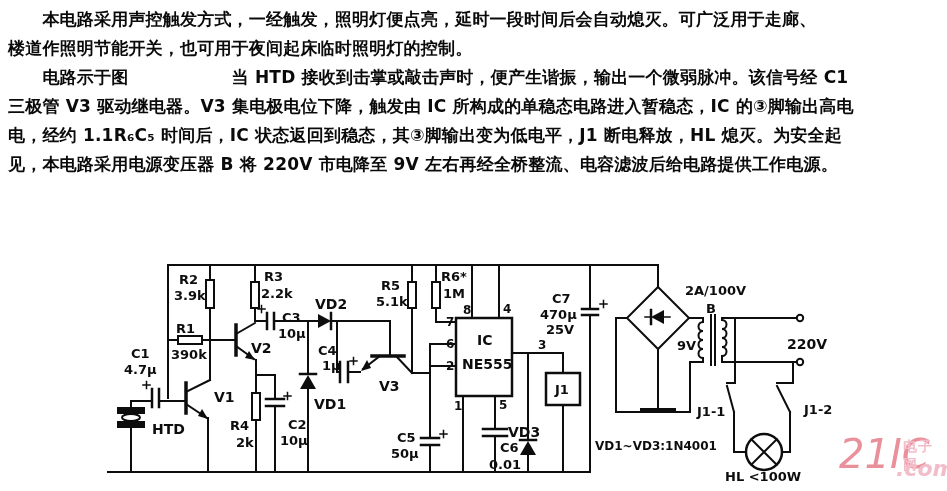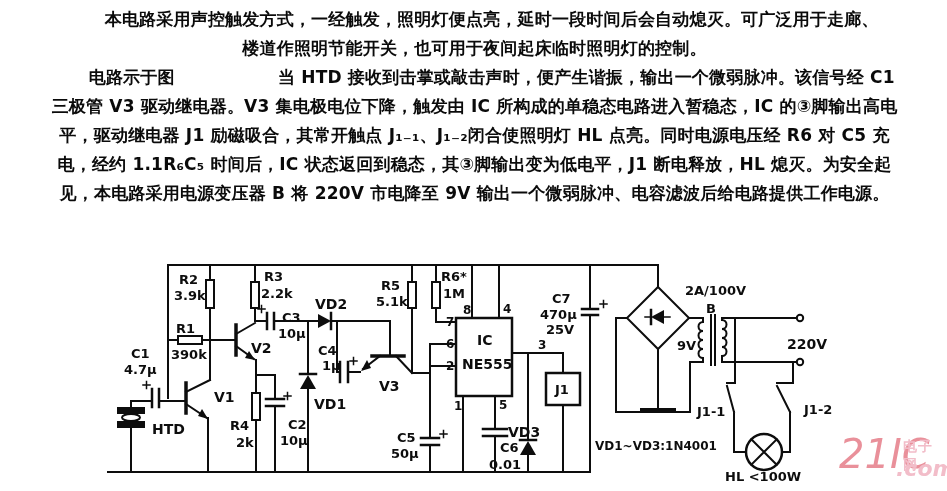--- a/index.html
+++ b/index.html
@@ -1,40 +1,39 @@
 <!DOCTYPE html>
 <html><head>
 <meta charset="utf-8">
 <style>
   html,body{margin:0;padding:0;background:#e8e8e8;}
   #page{position:relative;width:947px;height:491px;background:#ffffff;overflow:hidden;
         font-family:"DejaVu Sans",sans-serif;}
   #desc{position:absolute;left:8px;top:5px;width:933px;color:#0a0a0a;
         font-size:17px;line-height:29px;font-weight:bold;letter-spacing:0.2px;}
-  #desc .tline{white-space:nowrap;text-align:center;}
+  #desc .tline{white-space:nowrap;}
   svg{position:absolute;left:0;top:0;}
   svg text{font-family:"DejaVu Sans",sans-serif;fill:#0d0d0d;font-weight:bold;}
   .wm{position:absolute;pointer-events:none;}
   #wm-big{left:839px;top:434px;font-size:40px;font-weight:normal;font-style:italic;line-height:40px;}
   #wm-cn{left:903px;top:438px;font-size:14px;font-weight:bold;letter-spacing:1px;}
   #wm-com{left:896px;top:456px;font-size:22px;font-weight:bold;font-style:italic;}
 </style>
 </head>
 <body>
 
 <div id="page">
 
   <div id="desc">
     <div class="tline">　　本电路采用声控触发方式，一经触发，照明灯便点亮，延时一段时间后会自动熄灭。可广泛用于走廊、</div>
     <div class="tline">楼道作照明节能开关，也可用于夜间起床临时照明灯的控制。</div>
     <div class="tline">　　电路示于图　　　　　　当 HTD 接收到击掌或敲击声时，便产生谐振，输出一个微弱脉冲。该信号经 C1</div>
     <div class="tline">三极管 V3 驱动继电器。V3 集电极电位下降，触发由 IC 所构成的单稳态电路进入暂稳态，IC 的③脚输出高电</div>
-    <div class="tline">平，驱动继电器 J1 励磁吸合，其常开触点 J₁₋₁、J₁₋₂闭合使照明灯 HL 点亮。同时电源电压经 R6 对 C5 充</div>
     <div class="tline">电，经约 1.1R₆C₅ 时间后，IC 状态返回到稳态，其③脚输出变为低电平，J1 断电释放，HL 熄灭。为安全起</div>
-    <div class="tline">见，本电路采用电源变压器 B 将 220V 市电降至 9V 输出一个微弱脉冲、电容滤波后给电路提供工作电源。</div>
+    <div class="tline">见，本电路采用电源变压器 B 将 220V 市电降至 9V 左右再经全桥整流、电容滤波后给电路提供工作电源。</div>
   </div>
 
   <svg width="947" height="491" viewBox="0 0 947 491">
     <g stroke="#0d0d0d" stroke-width="2" fill="none" stroke-linecap="square">
 
       <g>
           <path d="M168,265 H658"></path>
         </g>
       <g>
           <path d="M108,472 H590"></path>

